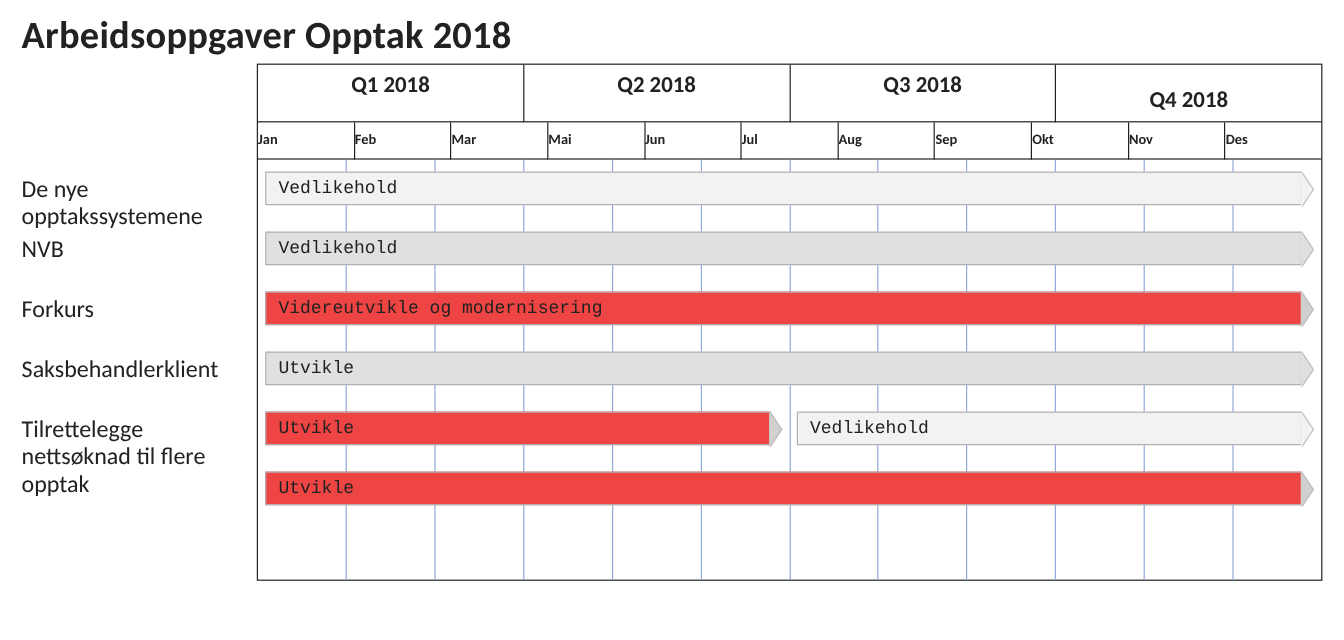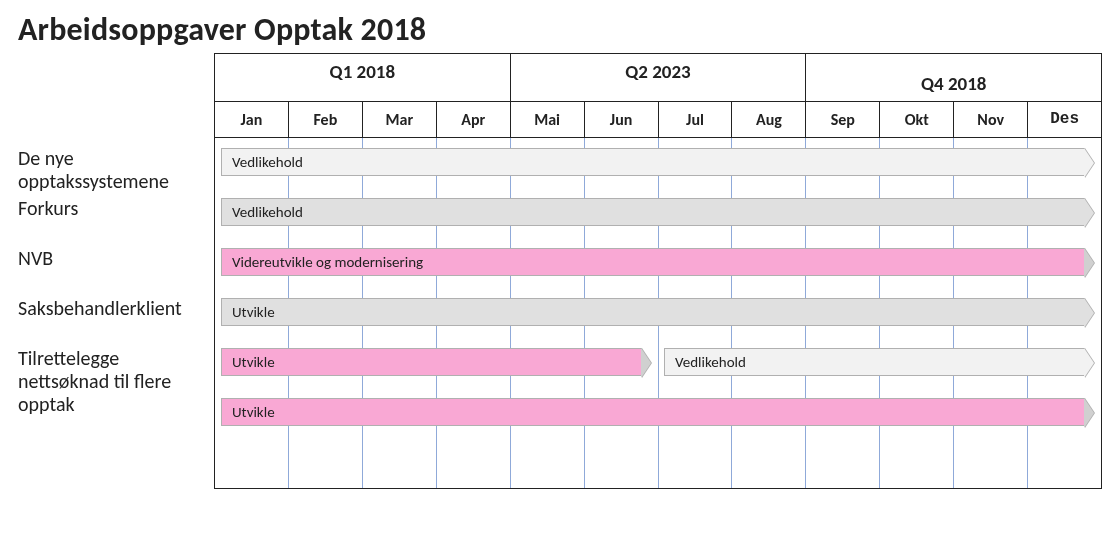--- a/index.html
+++ b/index.html
@@ -47,46 +47,47 @@
     text-align: center;
     font-weight: 700;
     font-size: 19px;
     padding: 6px 0 6px;
     border-right: 1.5px solid #222;
     border-bottom: 1.5px solid #222;
   }
   .header-q .q:last-child { border-right: none; margin-top: 12px; }
   .header-m .m {
     flex: 1;
-    text-align: center;
+    text-align: left;
     font-weight: 700;
-    font-size: 16px;
+    font-size: 12px;
     padding: 8px 0;
     border-right: 1.5px solid #222;
     border-bottom: 1.5px solid #222;
   }
-  .header-m .m:last-child { border-right: none; font-family: Liberation Mono, monospace; }
+  .header-m .m:last-child { border-right: none; }
   .body {
     position: relative;
     height: 350px;
   }
   .gridlines {
     position: absolute;
     inset: 0;
     display: flex;
     pointer-events: none;
   }
   .gridlines .col {
     flex: 1;
     border-right: 1px solid #8fa9d9;
   }
   .gridlines .col:last-child { border-right: none; }
   .bars {
     position: absolute;
     inset: 0;
+    font-family: Liberation Mono, monospace;
   }
   .bar-row {
     height: 50px;
     position: relative;
   }
   .bar {
     position: absolute;
     top: 10px;
     height: 28px;
     display: flex;
@@ -101,49 +102,49 @@
     right: -10px;
     top: -1px;
     width: 0; height: 0;
     border-top: 15px solid transparent;
     border-bottom: 15px solid transparent;
   }
   .shade-lt { background: #f2f2f2; }
   .shade-lt .arrowhead { border-left: 10px solid #f2f2f2; filter: drop-shadow(1px 0 0 #b0b0b0); }
   .shade-md { background: #e0e0e0; }
   .shade-md .arrowhead { border-left: 10px solid #e0e0e0; filter: drop-shadow(1px 0 0 #b0b0b0); }
-  .shade-dk { background: #f9a8d4; }
+  .shade-dk { background: #ef4444; }
   .shade-dk .arrowhead { border-left: 10px solid #d0d0d0; filter: drop-shadow(1px 0 0 #b0b0b0); }
 </style>
 </head>
 <body>
 
 <h1>Arbeidsoppgaver Opptak 2018</h1>
 
 <div class="wrap">
 
   <div class="labels">
     <div class="row-label">De nye opptakssystemene</div>
+    <div class="row-label">NVB</div>
     <div class="row-label">Forkurs</div>
-    <div class="row-label">NVB</div>
     <div class="row-label">Saksbehandlerklient</div>
     <div class="row-label">Tilrettelegge nettsøknad til flere opptak</div>
   </div>
 
   <div class="grid">
     <div class="header-q">
       <div class="q">Q1 2018</div>
-      <div class="q">Q2 2023</div>
+      <div class="q">Q2 2018</div>
+      <div class="q">Q3 2018</div>
       <div class="q">Q4 2018</div>
     </div>
     <div class="header-m">
       <div class="m">Jan</div>
       <div class="m">Feb</div>
       <div class="m">Mar</div>
-      <div class="m">Apr</div>
       <div class="m">Mai</div>
       <div class="m">Jun</div>
       <div class="m">Jul</div>
       <div class="m">Aug</div>
       <div class="m">Sep</div>
       <div class="m">Okt</div>
       <div class="m">Nov</div>
       <div class="m">Des</div>
     </div>
 

